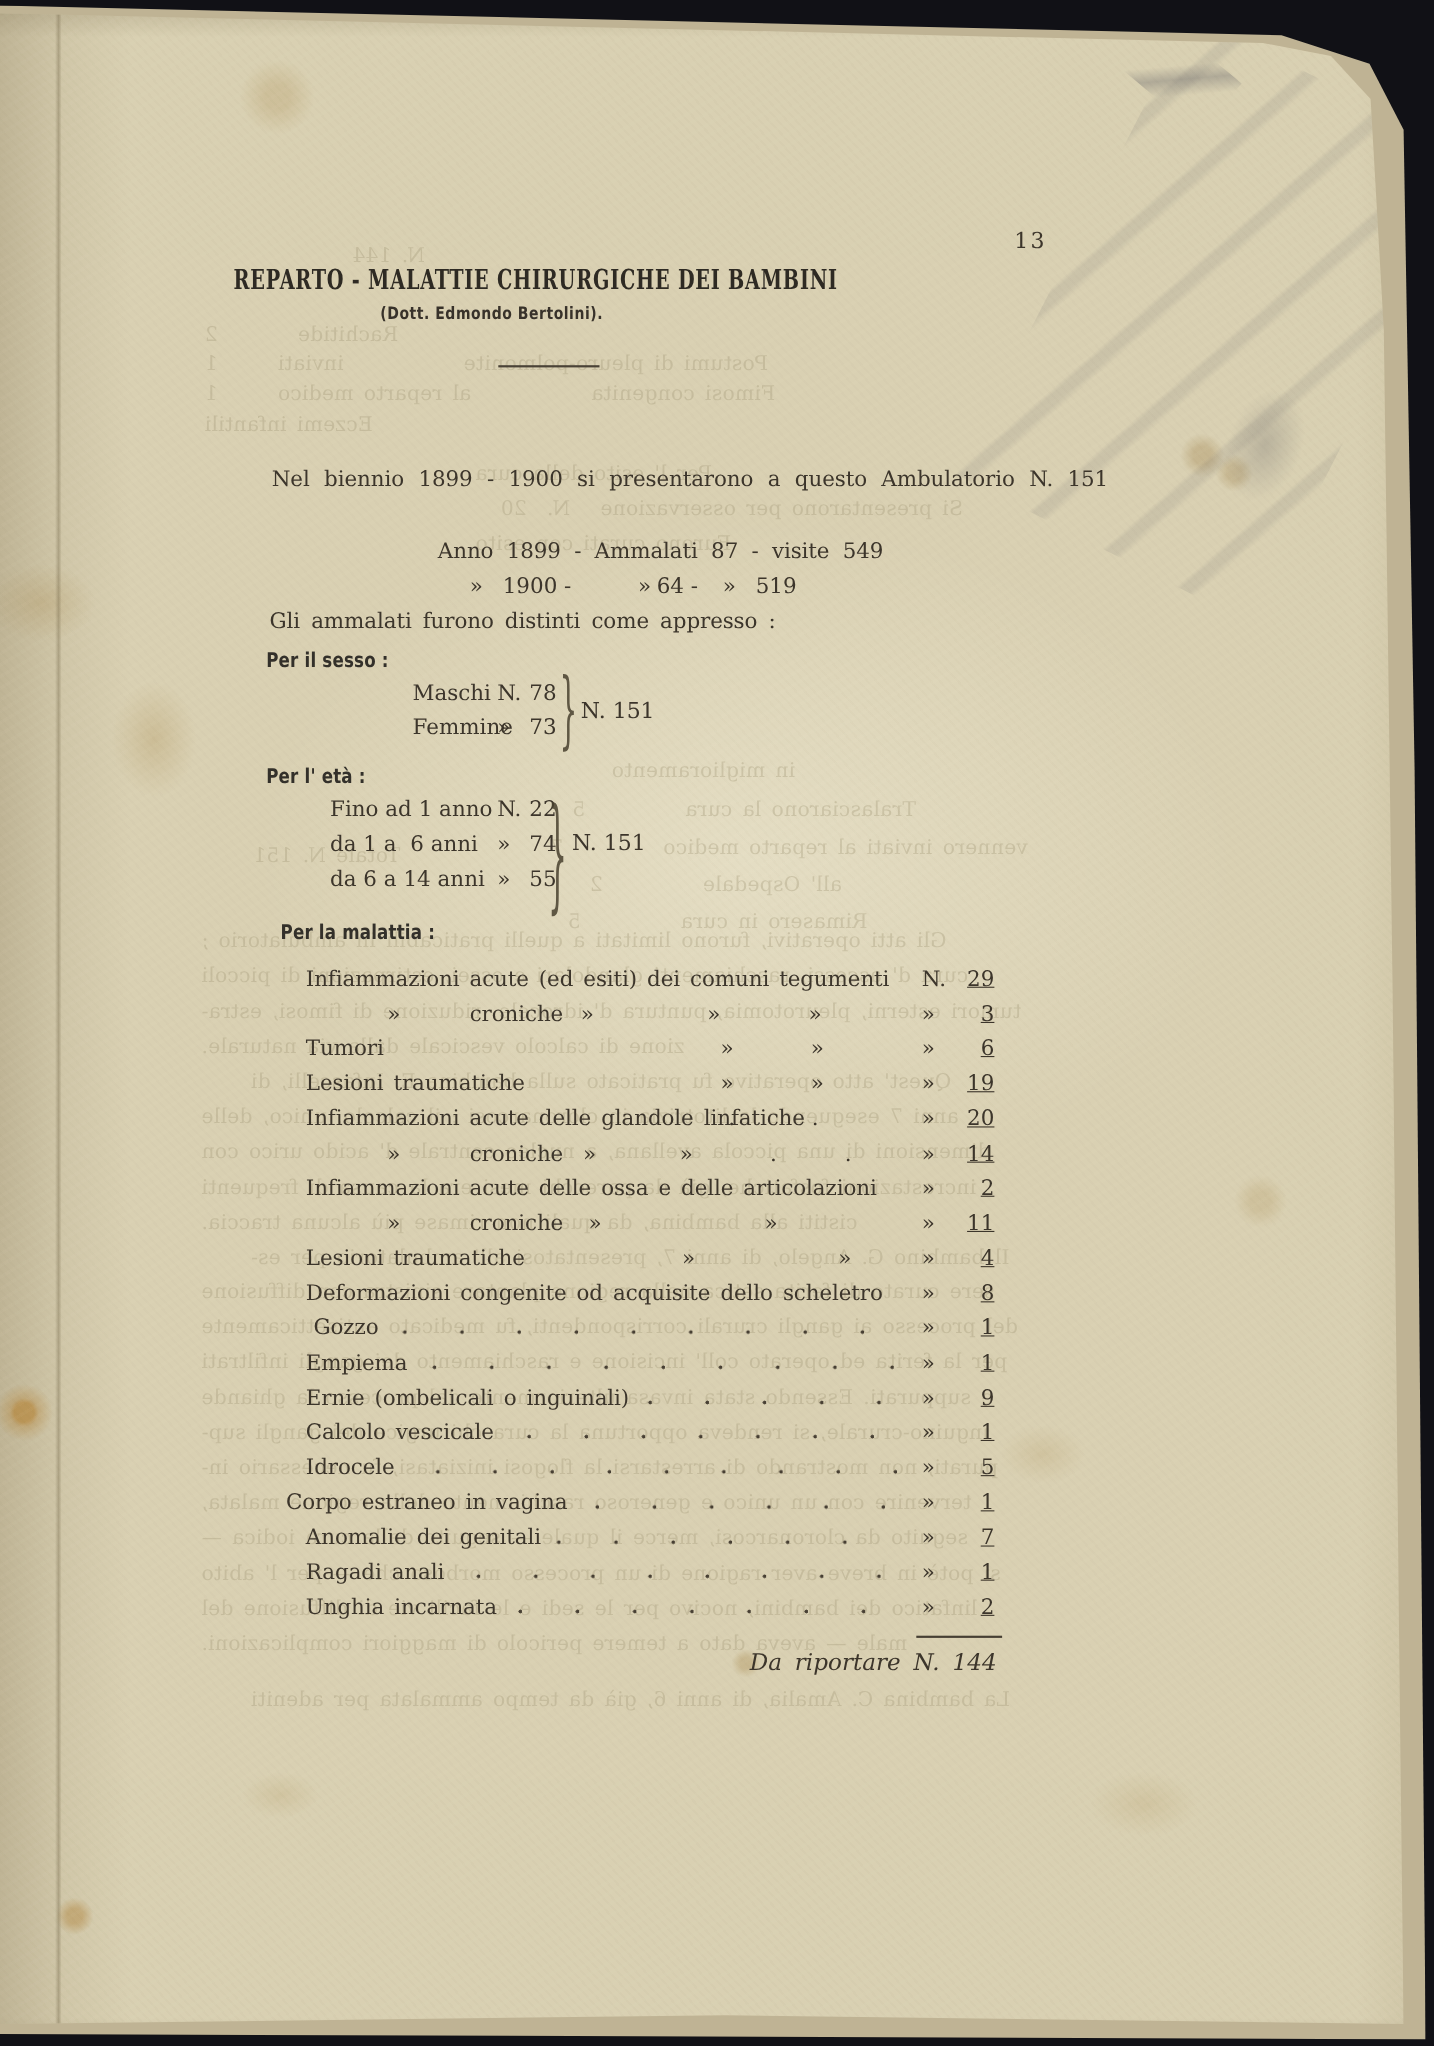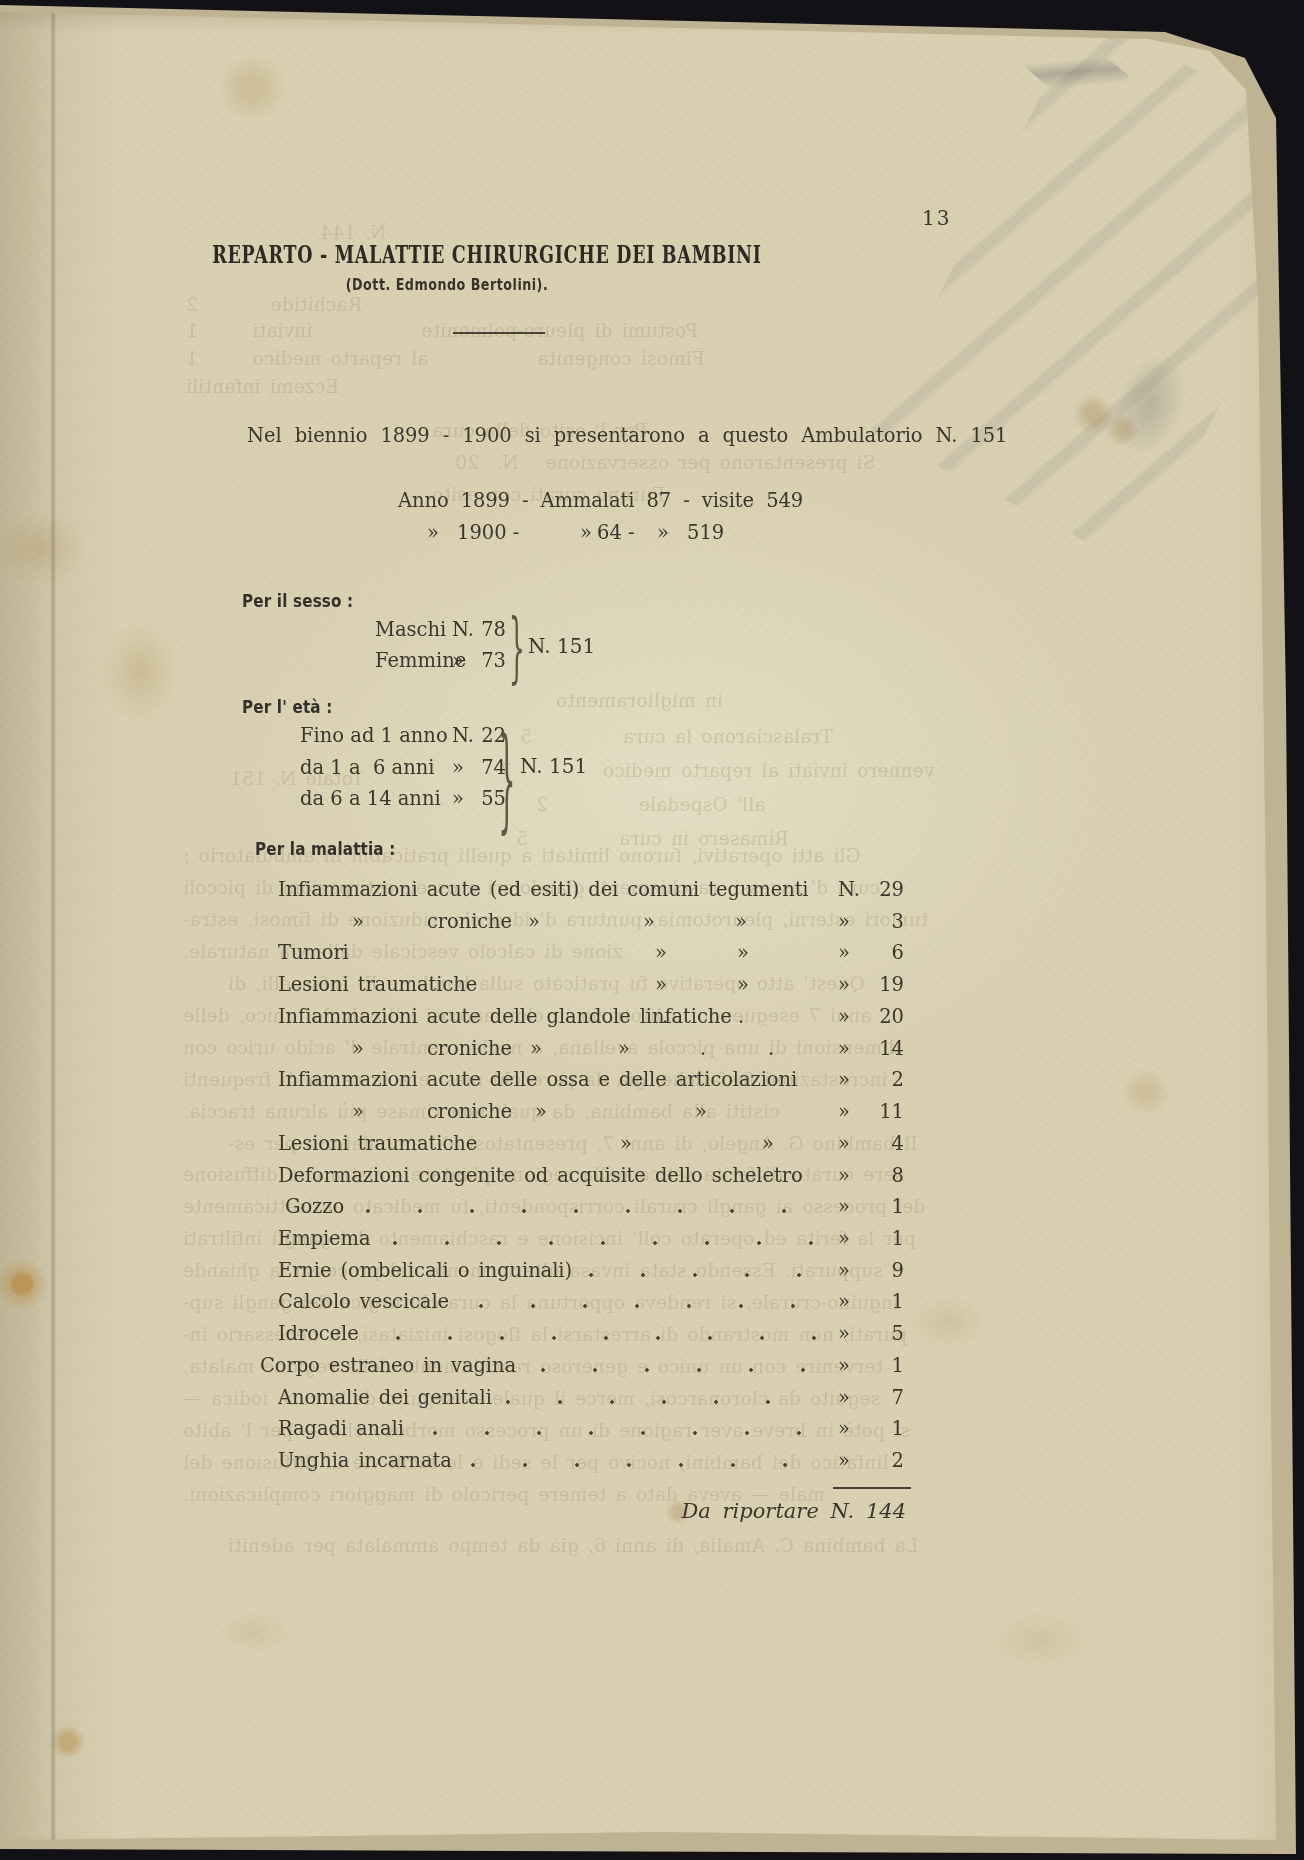--- a/index.html
+++ b/index.html
@@ -78,21 +78,21 @@
   .total{position:absolute;font-size:20px;white-space:pre;}
   #total-sesso{left:528px;top:634px;}
   #total-eta{left:520px;top:754px;}
   .mrow{position:absolute;left:0;width:1000px;height:26px;font-size:19.5px;}
   .mlabel{position:absolute;white-space:pre;word-spacing:3px;letter-spacing:-.1px;}
   .mtok{position:absolute;white-space:pre;}
   .mdots{position:absolute;top:13px;height:6px;background-repeat:repeat-x;
     background-image:radial-gradient(circle at 3px 3px, #473f33 1.5px, rgba(0,0,0,0) 1.9px);
     background-size:52px 6px;}
   .mmark{position:absolute;left:838px;}
-  .mval{position:absolute;left:850px;width:54px;text-align:right;}
+  .mval{position:absolute;left:850px;width:54px;text-align:right;text-decoration:underline;}
   #footer-rule{left:833px;top:1487px;width:78px;height:2px;background:#463f33;}
   #footer-line{left:556px;top:1499px;width:350px;text-align:right;font-style:italic;
                font-size:21px;word-spacing:5px;white-space:pre;}
   
   #texture{position:absolute;inset:0;pointer-events:none;opacity:.5;
     background-image:repeating-linear-gradient(47deg, rgba(120,110,80,.04) 0 2px, rgba(0,0,0,0) 2px 6px),
                      repeating-linear-gradient(-31deg, rgba(255,250,230,.05) 0 3px, rgba(0,0,0,0) 3px 9px);}
 </style>
 </head>
 <body>
@@ -156,20 +156,21 @@
     <span id="intro-l1" class="abs bodyline">Nel biennio 1899 - 1900 si presentarono a questo Ambulatorio N. 151</span>
     <span id="anno1" class="abs bodyline">Anno 1899 - Ammalati 87 - visite 549</span>
     <div id="anno2">
         <span class="tok" style="left: 427px;">»</span>
         <span class="tok" style="left: 457px;">1900 -</span>
         <span class="tok" style="left: 580px;">»</span>
         <span class="tok" style="left: 597px;">64 -</span>
         <span class="tok" style="left: 657px;">»</span>
         <span class="tok" style="left: 687px;">519</span>
       </div>
+    <span id="intro-l3" class="abs bodyline">Gli ammalati furono distinti come appresso :</span>
 
     <div id="h-sesso" class="sec-head">Per il sesso :</div>
     <div class="srow" style="top:618px;">
       <span class="slabel" style="left:375px;">Maschi</span>
       <span class="smark">N.</span>
       <span class="sval">78</span>
     </div>
     <div class="srow" style="top:649px;">
       <span class="slabel" style="left:375px;">Femmine</span>
       <span class="smark">»</span>

